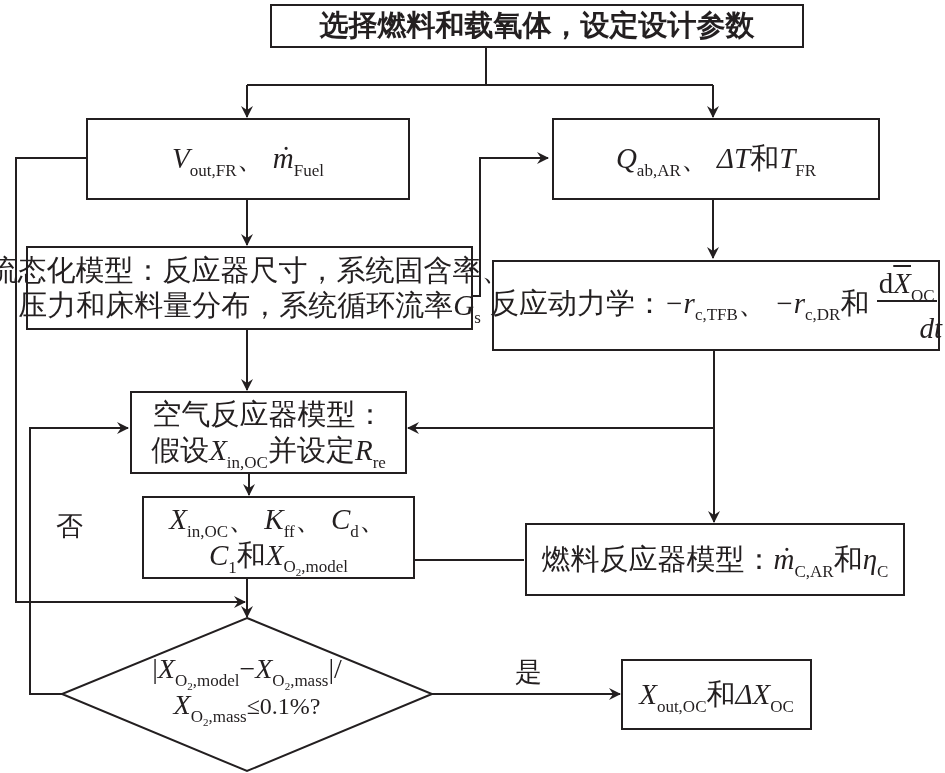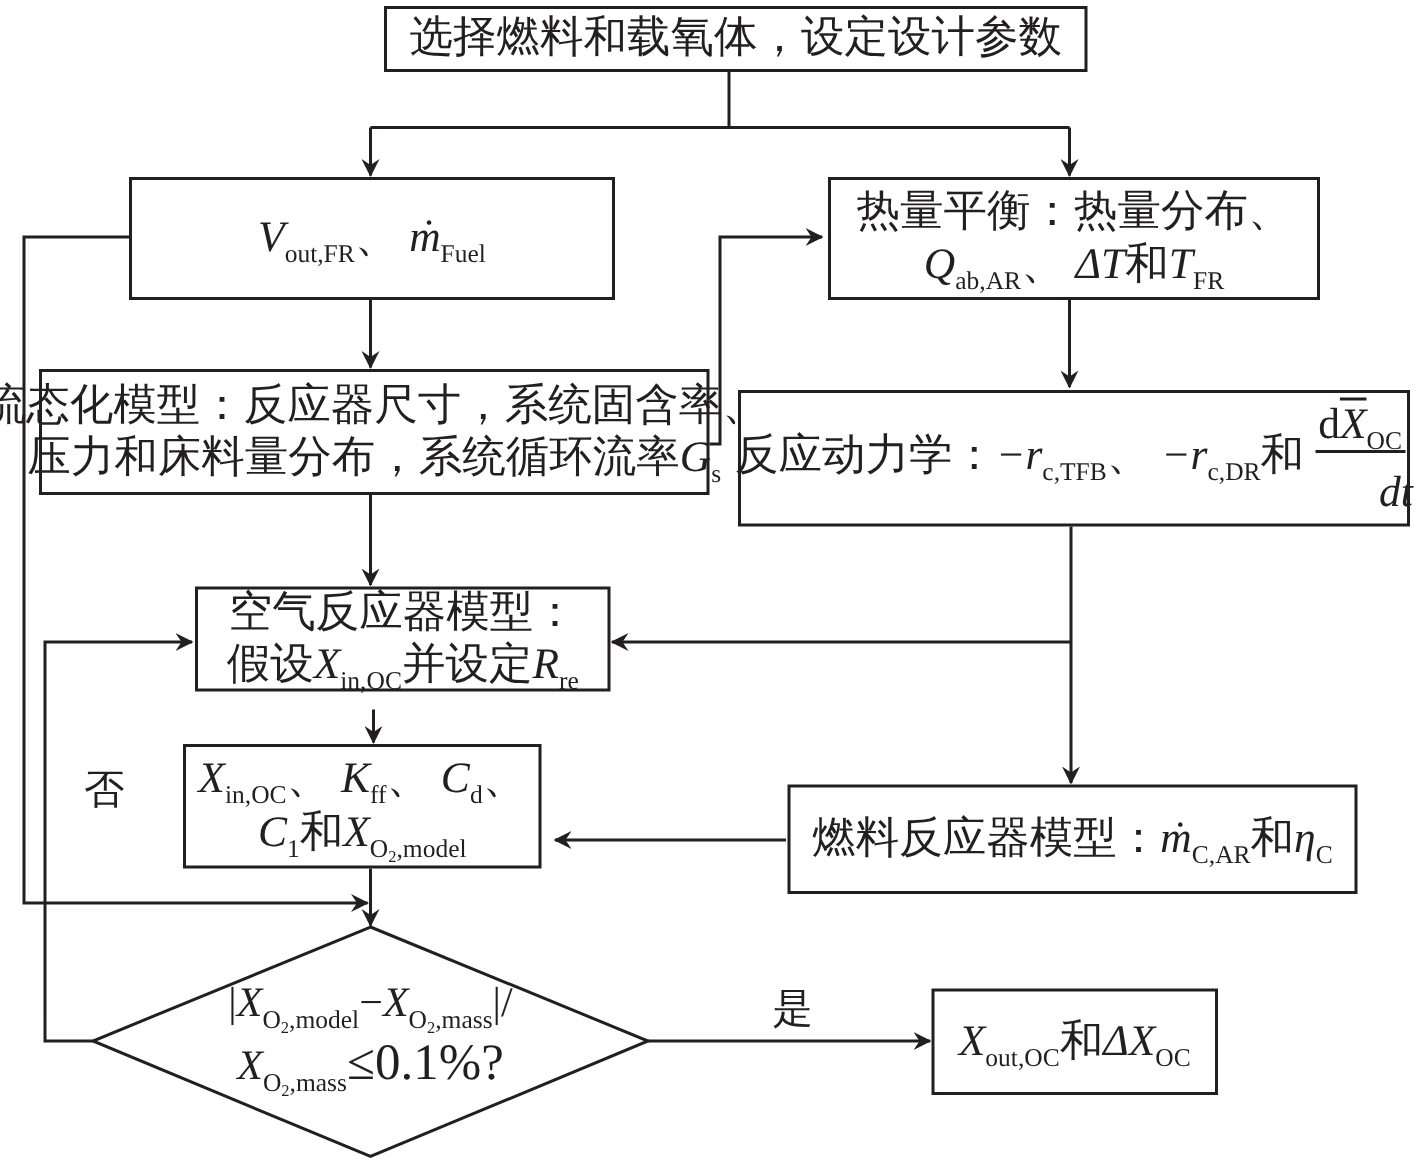--- a/index.html
+++ b/index.html
@@ -58,32 +58,31 @@
     <path d="M86,158 H16 V602 H245" marker-end="url(#arrow)"></path>
 
     <path d="M62,694 H30 V428 H128" marker-end="url(#arrow)"></path>
 
     <path d="M432,694 H620" marker-end="url(#arrow)"></path>
 
     <polygon points="247,618 432,694 247,771 62,694" fill="#fff"></polygon>
   </g>
 </svg>
 
-<div class="box" style="left:256px; top:4px; width:469px; height:44px;">
+<div class="box" style="left:270px; top:4px; width:534px; height:44px;font-weight:bold;">
   <span>选择燃料和载氧体，设定设计参数</span>
 </div>
 
 <div class="box" style="left:86px; top:118px; width:324px; height:82px;">
   <span class="line">
     <i class="v">V</i><sub>out,FR</sub><span>、</span>&nbsp;<i class="v dot"><span>m</span><span class="dotc">˙</span></i><sub>Fuel</sub>
   </span>
 </div>
 
 <div class="box" style="left:552px; top:118px; width:328px; height:82px;">
-  <span class="line">热量平衡：热量分布、</span>
   <span class="line">
     <i class="v">Q</i><sub>ab,AR</sub><span>、</span>&nbsp;<i class="v">ΔT</i><span>和</span><i class="v">T</i><sub>FR</sub>
   </span>
 </div>
 
 <div class="box" style="left:26px; top:246px; width:447px; height:84px;">
   <span class="line">流态化模型：反应器尺寸，系统固含率、</span>
   <span class="line">
     <span>压力和床料量分布，系统循环流率</span><i class="v">G</i><sub>s</sub>
   </span>
@@ -91,48 +90,48 @@
 
 <div class="box" style="left:492px; top:260px; width:448px; height:91px;">
   <span class="line">
     <span>反应动力学：</span><i class="v">−r</i><sub>c,TFB</sub><span>、</span>&nbsp;<i class="v">−r</i><sub>c,DR</sub><span>和</span><span class="frac">
         <span class="num"><span>d</span><i class="v overbar">X</i><sub>OC</sub></span>
         <span class="den"><i class="v">dt</i></span>
       </span>
   </span>
 </div>
 
-<div class="box" style="left:130px; top:391px; width:277px; height:70px;">
+<div class="box" style="left:130px; top:391px; width:277px; height:83px;">
   <span class="line">空气反应器模型：</span>
   <span class="line">
     <span>假设</span><i class="v">X</i><sub>in,OC</sub><span>并设定</span><i class="v">R</i><sub>re</sub>
   </span>
 </div>
 
-<div class="box" style="left:122px; top:496px; width:239px; height:83px;">
+<div class="box" style="left:142px; top:496px; width:273px; height:83px;">
   <span class="line">
     <i class="v">X</i><sub>in,OC</sub><span>、</span>&nbsp;<i class="v">K</i><sub>ff</sub><span>、</span>&nbsp;<i class="v">C</i><sub>d</sub><span>、</span>
   </span>
   <span class="line">
     <i class="v">C</i><sub>1</sub><span>和</span><i class="v">X</i><sub><span>O</span><sub>2</sub><span>,model</span></sub>
   </span>
 </div>
 
 <div class="box" style="left:525px; top:523px; width:380px; height:73px;text-align:right;">
   <span class="line">
     <span>燃料反应器模型：</span><i class="v dot"><span>m</span><span class="dotc">˙</span></i><sub>C,AR</sub><span>和</span><i class="v">η</i><sub>C</sub>
   </span>
 </div>
 
 <div class="diamond-text" style="left:110px; top:651px; width:274px;">
   <span class="line">
     <span>|</span><i class="v">X</i><sub><span>O</span><sub>2</sub><span>,model</span></sub><span>−</span><i class="v">X</i><sub><span>O</span><sub>2</sub><span>,mass</span></sub><span>|/</span>
   </span>
   <span class="line">
-    <i class="v">X</i><sub><span>O</span><sub>2</sub><span>,mass</span></sub><span style="font-size:34px">≤0.1%?</span>
+    <i class="v">X</i><sub><span>O</span><sub>2</sub><span>,mass</span></sub><span style="font-size:24px">≤0.1%?</span>
   </span>
 </div>
 
 <div class="box" style="left:621px; top:659px; width:191px; height:71px;">
   <span class="line">
     <i class="v">X</i><sub>out,OC</sub><span>和</span><i class="v">ΔX</i><sub>OC</sub>
   </span>
 </div>
 
 <div class="label" style="left:56px; top:508px;">否</div>

